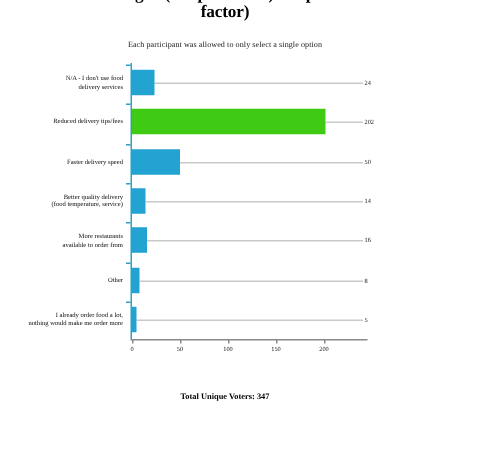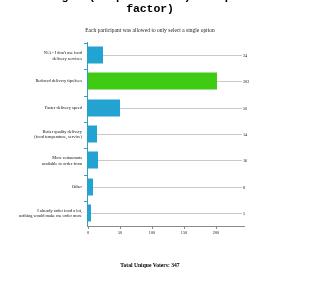--- a/index.html
+++ b/index.html
@@ -17,21 +17,21 @@
 
   
   .title-block {
     position: absolute;
     top: -9px;
     left: 0;
     width: 300px;
     text-align: center;
   }
   .title-line {
-    font-family: Liberation Mono, monospace;
+    font-family: Liberation Serif, serif;
     font-weight: bold;
     font-size: 11.5px;
     line-height: 11.5px;
     color: #000000;
     letter-spacing: -0.1px;
   }
 
   .subtitle {
     position: absolute;
     top: 27px;

